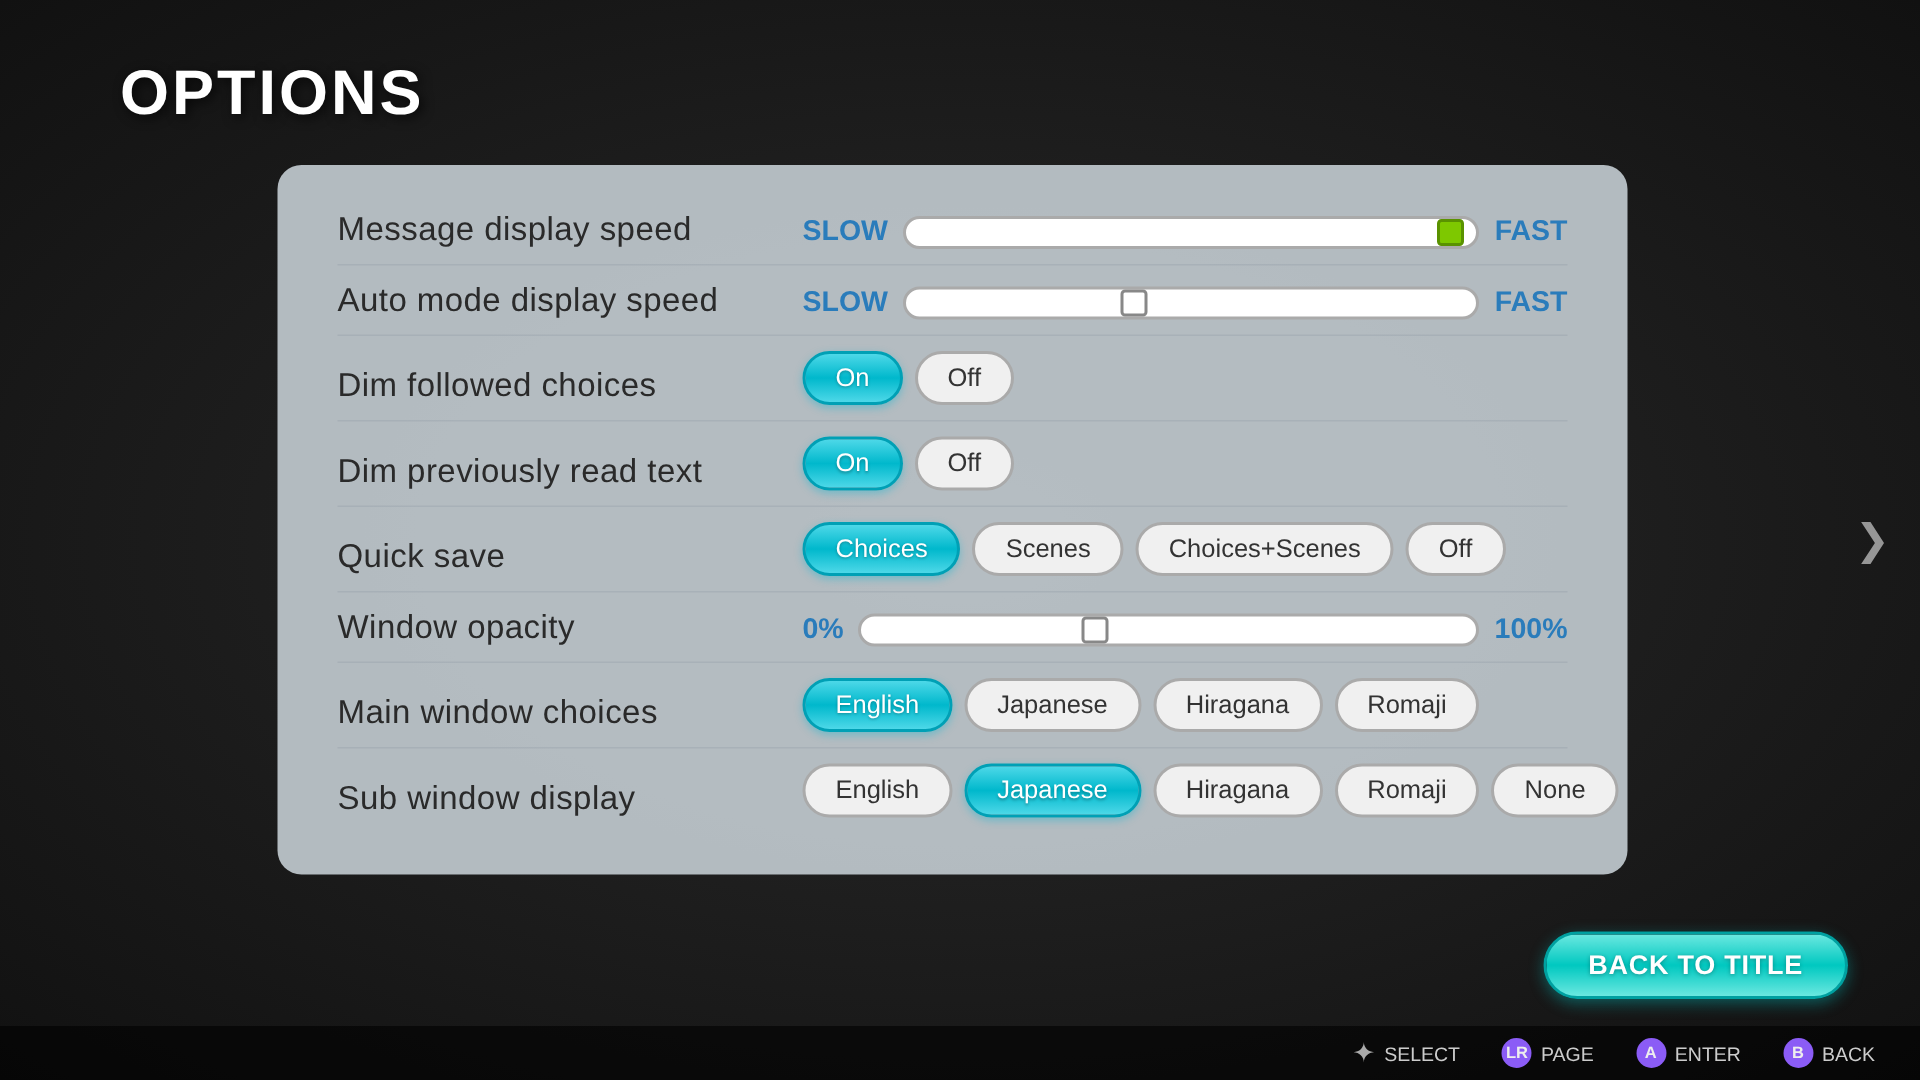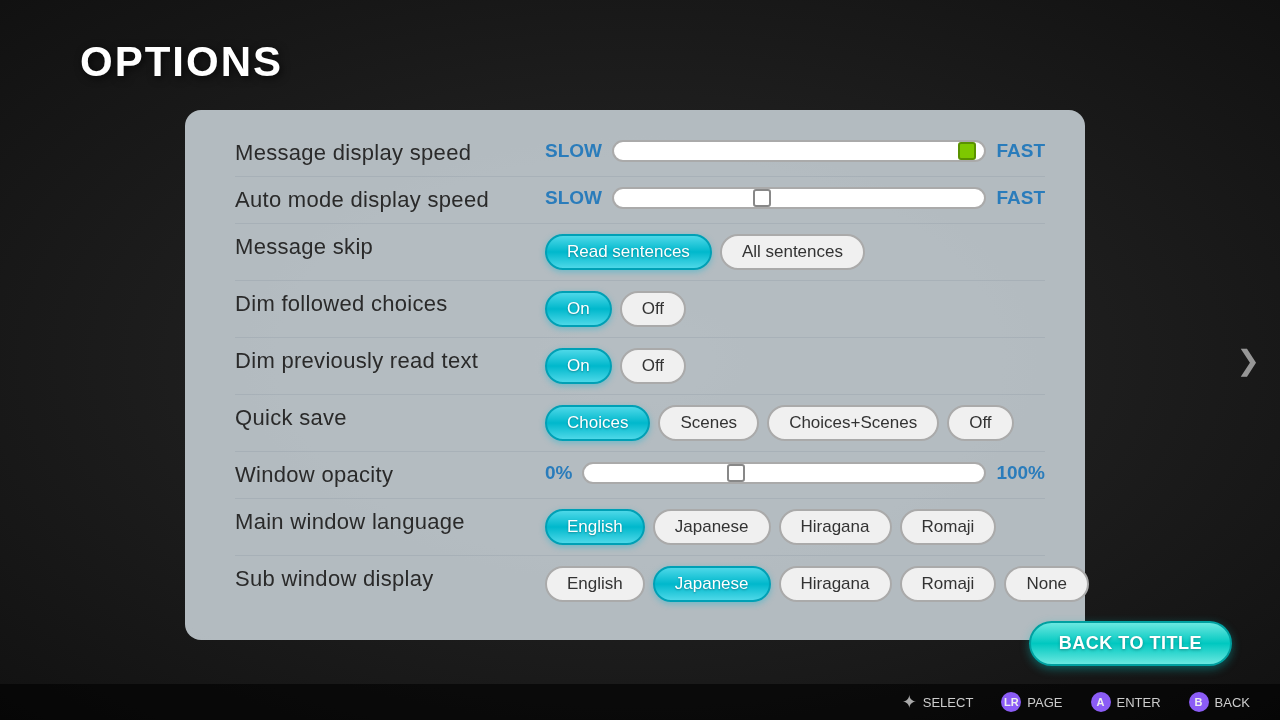--- a/index.html
+++ b/index.html
@@ -35,24 +35,23 @@
       top: 110px;
       left: 185px;
       width: 900px;
       background: rgba(200, 210, 215, 0.88);
       border-radius: 16px;
       padding: 20px 40px 28px 40px;
     }
 
     .option-row {
       display: flex;
-      align-items: flex-start;
+      align-items: flex-end;
       padding: 10px 0;
       border-bottom: 1px solid rgba(150,160,170,0.4);
-      margin-left: 10px;
     }
 
     .option-row:last-child {
       border-bottom: none;
     }
 
     .option-label {
       color: #2a2a2a;
       font-size: 22px;
       font-weight: 500;
@@ -236,27 +235,20 @@
     <span class="option-label">Auto mode display speed</span>
     <div class="option-controls slider-container">
       <span class="slider-label">SLOW</span>
       <div class="slider-track">
         <div class="slider-thumb white-mid"></div>
       </div>
       <span class="slider-label">FAST</span>
     </div>
   </div>
 
-  <div class="option-row">
-    <span class="option-label">Message skip</span>
-    <div class="option-controls">
-      <button class="opt-btn active">Read sentences</button>
-      <button class="opt-btn">All sentences</button>
-    </div>
-  </div>
 
   <div class="option-row">
     <span class="option-label">Dim followed choices</span>
     <div class="option-controls">
       <button class="opt-btn active">On</button>
       <button class="opt-btn">Off</button>
     </div>
   </div>
 
   <div class="option-row">
@@ -282,21 +274,21 @@
     <div class="option-controls slider-container">
       <span class="slider-label">0%</span>
       <div class="slider-track">
         <div class="slider-thumb white-mid2"></div>
       </div>
       <span class="slider-label">100%</span>
     </div>
   </div>
 
   <div class="option-row">
-    <span class="option-label">Main window language</span>
+    <span class="option-label">Main window choices</span>
     <div class="option-controls">
       <button class="opt-btn active">English</button>
       <button class="opt-btn">Japanese</button>
       <button class="opt-btn">Hiragana</button>
       <button class="opt-btn">Romaji</button>
     </div>
   </div>
 
   <div class="option-row">
     <span class="option-label">Sub window display</span>

